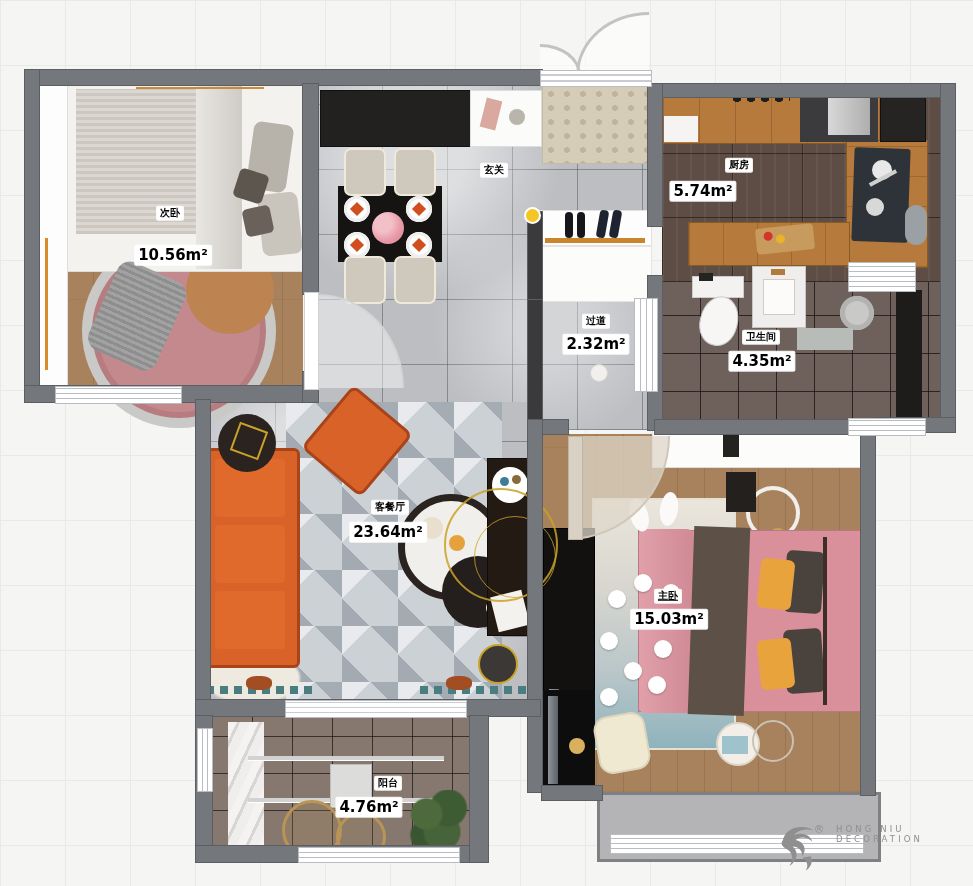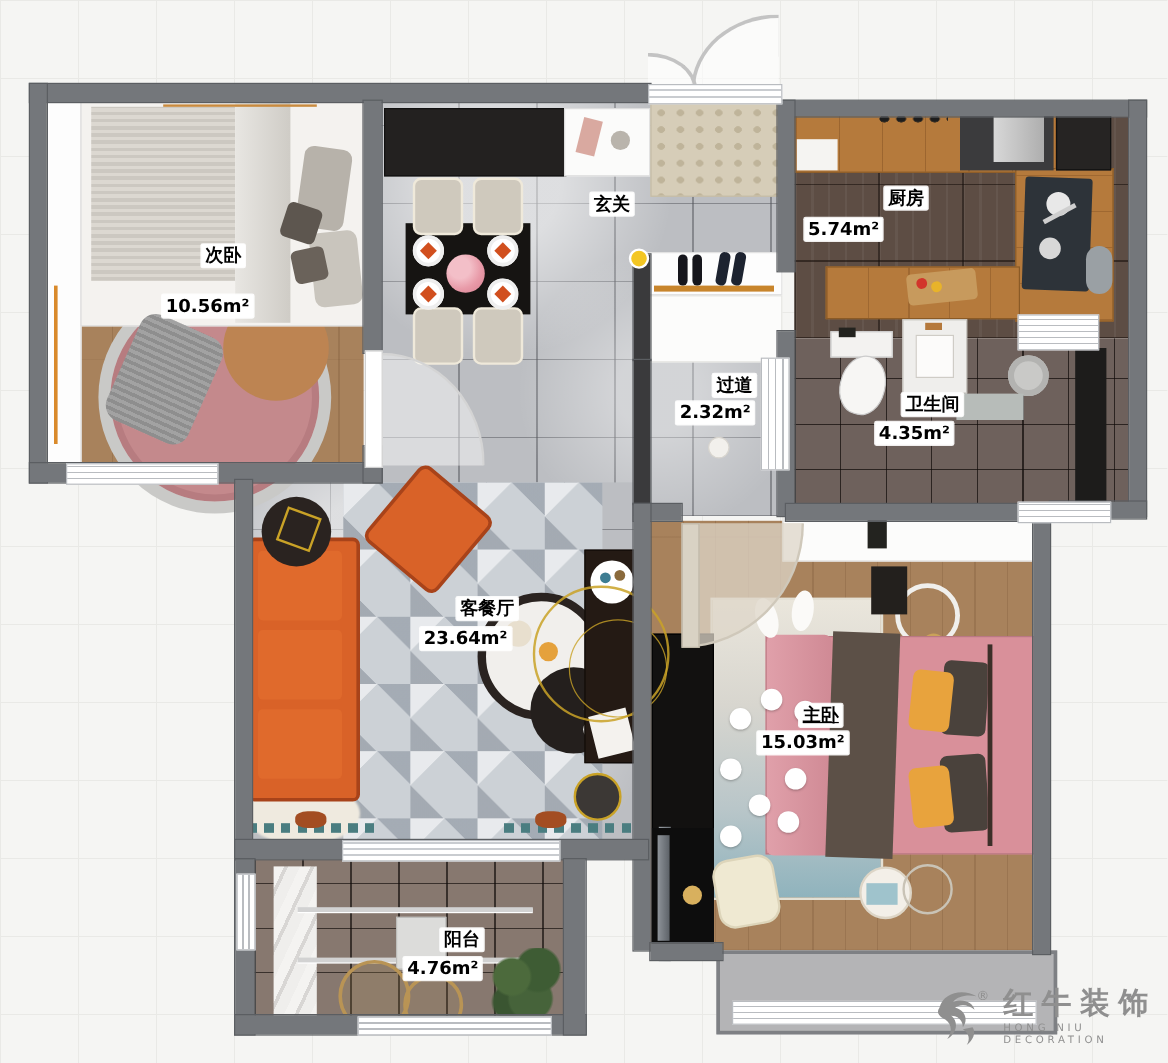--- a/index.html
+++ b/index.html
@@ -14,21 +14,21 @@
   .kfloor{background-color:#5d4d44;background-image:repeating-linear-gradient(90deg,rgba(20,12,8,.55) 0 1px,transparent 1px 70px),repeating-linear-gradient(0deg,rgba(20,12,8,.55) 0 1px,transparent 1px 64px),repeating-linear-gradient(90deg,rgba(255,255,255,.05) 0 2px,transparent 2px 14px);z-index:1;}
   .bfloor{background-color:#6e615c;background-image:repeating-linear-gradient(90deg,rgba(15,10,8,.7) 0 1px,transparent 1px 38px),repeating-linear-gradient(0deg,rgba(15,10,8,.7) 0 1px,transparent 1px 38px);z-index:1;}
   .yfloor{background-color:#87786f;background-image:repeating-linear-gradient(90deg,rgba(15,10,8,.65) 0 1px,transparent 1px 40px),repeating-linear-gradient(0deg,rgba(15,10,8,.65) 0 1px,transparent 1px 37px);z-index:1;}
   .wall{background:#74777b;outline:1px solid #5b5e62;z-index:6;}
   .win{background:#fff;border:1px solid #b9bcc0;z-index:7;}
   .winlines{background-image:repeating-linear-gradient(0deg,transparent 0 4px,#b9bcc0 4px 5px);}
   .winlinesV{background-image:repeating-linear-gradient(90deg,transparent 0 5px,#b9bcc0 5px 6px);}
   .furn{z-index:3;}
   .rug{z-index:2;}
   .label{z-index:12;transform:translate(-50%,-50%);background:#fff;color:#000;font-weight:bold;padding:0 3px;line-height:1.25;white-space:nowrap;border-radius:1px;box-shadow:0 0 0 1px rgba(255,255,255,.9);}
-  .lname{font-size:15px;margin-left:16px;}
+  .lname{font-size:10px;}
   .larea{font-size:15px;}
   .arc{z-index:5;}
   .circle{border-radius:50%;}
   .logo{z-index:12;display:flex;align-items:flex-start;gap:6px;color:#8f8f8f;}
   .logo .brand{font-size:25px;font-weight:bold;letter-spacing:7px;line-height:1.1;}
   .logo .sub{font-size:8.5px;letter-spacing:3.1px;margin-top:2px;}
 </style>
 </head>
 <body>
 
@@ -256,28 +256,27 @@
 
   <div class="abs label lname" style="left:761px;top:337px;"><span>卫生间</span></div>
   <div class="abs label larea" style="left:762px;top:361px;"><span>4.35m²</span></div>
 
   <div class="abs label lname" style="left:390px;top:507px;"><span>客餐厅</span></div>
   <div class="abs label larea" style="left:388px;top:532px;"><span>23.64m²</span></div>
 
   <div class="abs label lname" style="left:668px;top:596px;text-decoration:underline;"><span>主卧</span></div>
   <div class="abs label larea" style="left:669px;top:619px;"><span>15.03m²</span></div>
 
-  <div class="abs label lname" style="left:369px;top:783px;"><span>阳台</span></div>
+  <div class="abs label lname" style="left:388px;top:783px;"><span>阳台</span></div>
   <div class="abs label larea" style="left:369px;top:807px;"><span>4.76m²</span></div>
 
   <div class="abs logo" style="left:778px;top:822px;width:190px;height:60px;">
     <svg width="52" height="52" viewBox="0 0 64 64" style="flex:0 0 auto;">
       <path d="M6 22 C10 6 30 2 44 10 C34 8 24 10 20 16 C30 12 40 16 42 24 C36 18 26 18 22 22 C32 24 36 34 30 42 C30 34 24 30 18 30 C26 36 24 48 14 54 C20 46 18 38 12 34 C4 30 3 26 6 22 Z" fill="#8f8f8f"></path>
       <path d="M30 44 C36 48 38 54 34 60 C40 56 44 48 40 42 Z" fill="#8f8f8f"></path>
       <text x="44" y="14" font-size="13" fill="#8f8f8f">®</text>
     </svg>
     <div>
-      <div class="brand">红牛装饰</div>
       <div class="sub">HONG NIU DECORATION</div>
     </div>
   </div>
 
 </div>
 
 </body></html>

